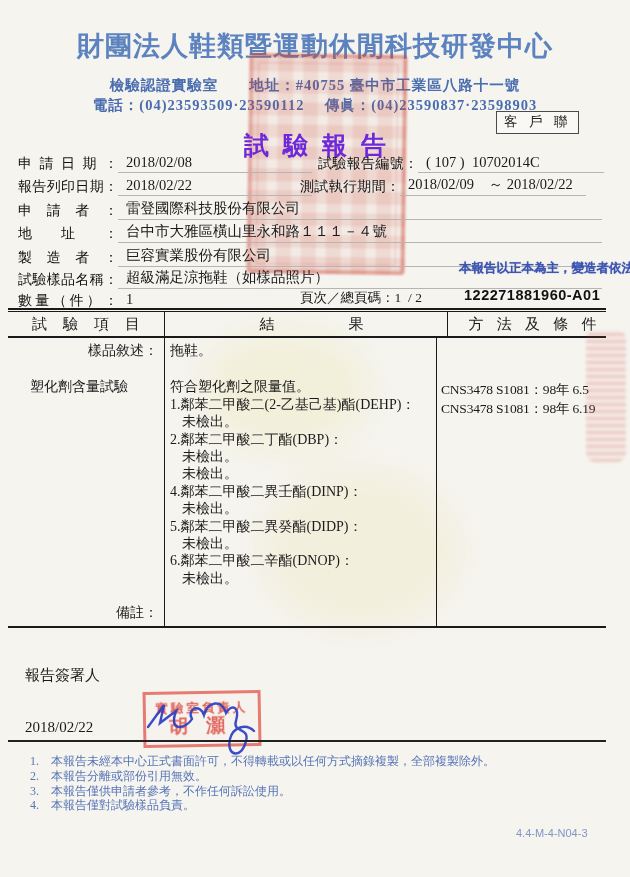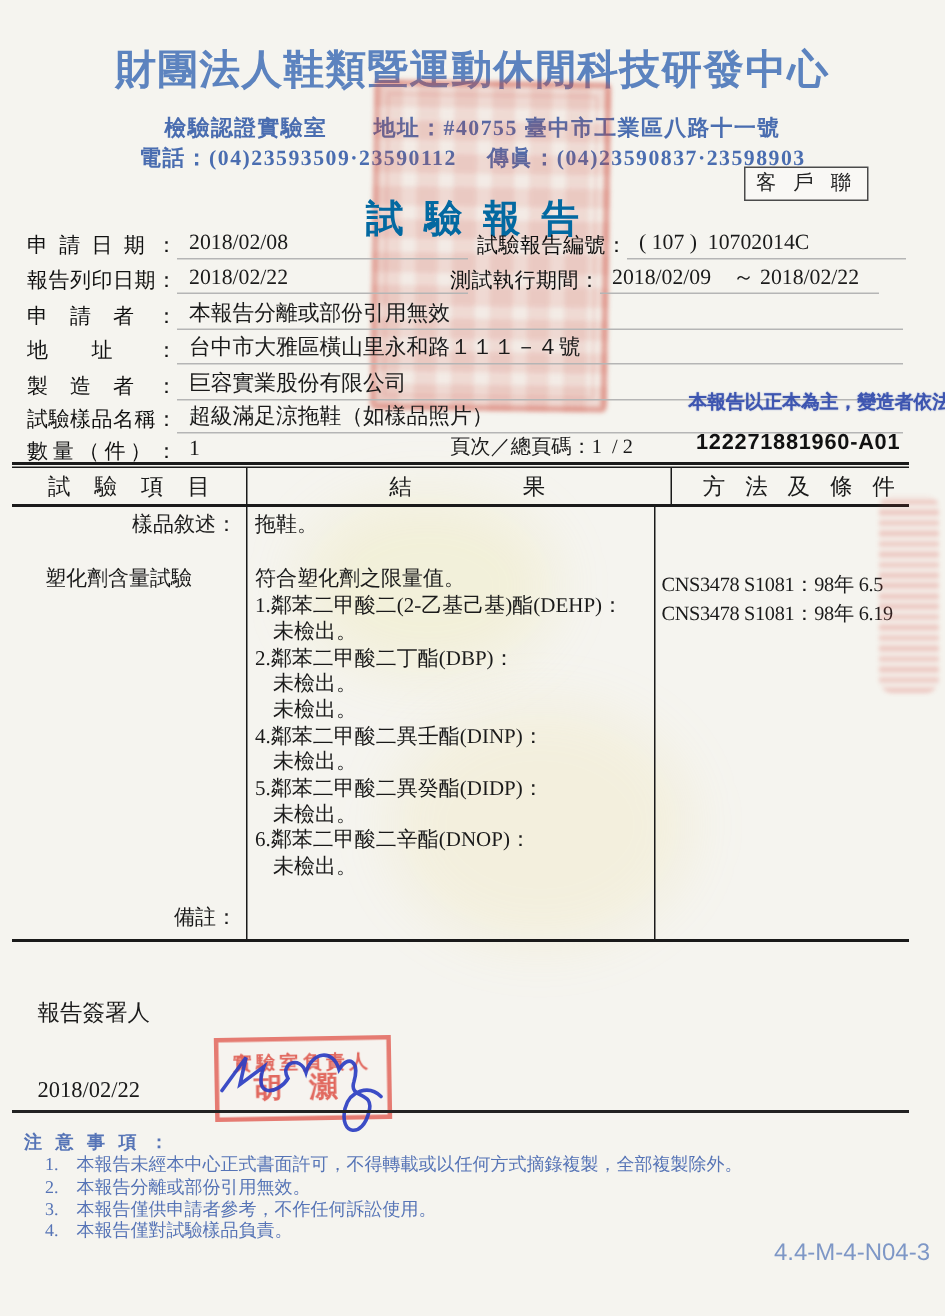--- a/index.html
+++ b/index.html
@@ -17,21 +17,21 @@
   
   .org-name{position:absolute;left:0;right:0;top:28px;text-align:center;
     font-family:"Liberation Sans","DejaVu Sans",sans-serif;font-weight:700;
     font-size:27px;color:#5c83bf;letter-spacing:1px;}
   .hline{position:absolute;left:0;right:0;text-align:center;color:#4a6db0;
     font-size:14.5px;font-weight:600;letter-spacing:1px;white-space:pre;}
   .hline1{top:76px;} .hline2{top:96px;}
   .copy-box{position:absolute;left:496px;top:111px;border:1px solid #4a4a4a;
     padding:1px 7px 2px 7px;font-size:13.5px;letter-spacing:4px;color:#222;background:rgba(255,255,255,.4);}
   .title{position:absolute;left:0;right:0;top:129px;text-align:center;
-    font-size:25px;font-weight:700;color:#0369a1;letter-spacing:14px;text-indent:14px;}
+    font-size:25px;font-weight:700;color:#6d28d9;letter-spacing:14px;text-indent:14px;}
 
   
   .center-seal{position:absolute;left:248px;top:54px;width:150px;height:212px;
     border:4px solid rgba(205,70,55,.38);border-radius:4px;transform:rotate(.8deg);
     background:
       repeating-linear-gradient(0deg, rgba(205,70,55,.14) 0 13px, rgba(205,70,55,.03) 13px 22px),
       repeating-linear-gradient(90deg, rgba(205,70,55,.12) 0 15px, rgba(205,70,55,.02) 15px 25px);
     filter:blur(1.3px);pointer-events:none;}
   .center-seal::after{content:"";position:absolute;inset:5px;border:1px solid rgba(205,70,55,.25);}
 
@@ -82,21 +82,21 @@
   .sig-stamp .t1{font-size:12.5px;letter-spacing:3px;font-weight:700;line-height:14px;white-space:nowrap;}
   .sig-stamp .t2{font-size:19px;letter-spacing:18px;text-indent:8px;font-weight:700;line-height:22px;white-space:nowrap;}
   .sig-svg{position:absolute;left:138px;top:693px;pointer-events:none;}
   .sig-rule{position:absolute;left:8px;top:740px;width:598px;border-top:2.5px solid #222;}
 
   
   .notes{position:absolute;left:16px;top:754px;color:#5674b6;font-size:12px;}
   .notes .nh{letter-spacing:3px;font-weight:700;line-height:15px;}
   .notes .ni{padding-left:14px;line-height:14.8px;white-space:pre;}
   .form-code{position:absolute;left:516px;top:827px;font-family:"Liberation Sans","DejaVu Sans",sans-serif;
-    font-size:16px;color:#7e97c6;}
+    font-size:11px;color:#7e97c6;}
 </style>
 </head>
 <body>
 
 <div class="page">
 
   <div class="blotch b1"></div>
   <div class="blotch b2"></div>
 
   <div class="org-name">財團法人鞋類暨運動休閒科技研發中心</div>
@@ -109,21 +109,21 @@
   <div class="frow" style="left:18px;top:152px;width:294px">
     <span class="flabel">申請日期：</span>
     <span class="fval">2018/02/08</span>
   </div>
   <div class="frow" style="left:18px;top:175px;width:294px">
     <span class="flabel">報告列印日期：</span>
     <span class="fval">2018/02/22</span>
   </div>
   <div class="frow" style="left:18px;top:199px;width:584px">
     <span class="flabel">申請者：</span>
-    <span class="fval">本報告分離或部份引用無效</span>
+    <span class="fval">雷登國際科技股份有限公司</span>
   </div>
   <div class="frow" style="left:18px;top:222px;width:584px">
     <span class="flabel">地址：</span>
     <span class="fval">台中市大雅區橫山里永和路１１１－４號</span>
   </div>
   <div class="frow" style="left:18px;top:246px;width:584px">
     <span class="flabel">製造者：</span>
     <span class="fval">巨容實業股份有限公司</span>
   </div>
   <div class="frow" style="left:18px;top:268px;width:584px">
@@ -196,21 +196,20 @@
     <div class="t1">實驗室負責人</div>
     <div class="t2">胡灝</div>
   </div>
   <svg class="sig-svg" width="140" height="75" viewBox="0 0 140 75">
     <path d="M10,34 L26,12 L22,30 L38,18 C30,40 48,36 54,26 C48,16 62,10 66,22 C70,8 84,6 88,20 C94,10 102,14 98,28 C94,40 112,34 108,48 C104,66 88,64 92,46 C95,34 108,30 116,38" fill="none" stroke="#2b3ec2" stroke-width="2.4" stroke-linecap="round" opacity=".92"></path>
   </svg>
   <div class="sig-date">2018/02/22</div>
   <div class="sig-rule"></div>
 
   <div class="notes">
-    <div class="nh">注 意 事 項 ：</div>
     <div class="ni">1.　本報告未經本中心正式書面許可，不得轉載或以任何方式摘錄複製，全部複製除外。</div>
     <div class="ni">2.　本報告分離或部份引用無效。</div>
     <div class="ni">3.　本報告僅供申請者參考，不作任何訴訟使用。</div>
     <div class="ni">4.　本報告僅對試驗樣品負責。</div>
   </div>
   <div class="form-code">4.4-M-4-N04-3</div>
 
 </div>
 
 </body></html>

